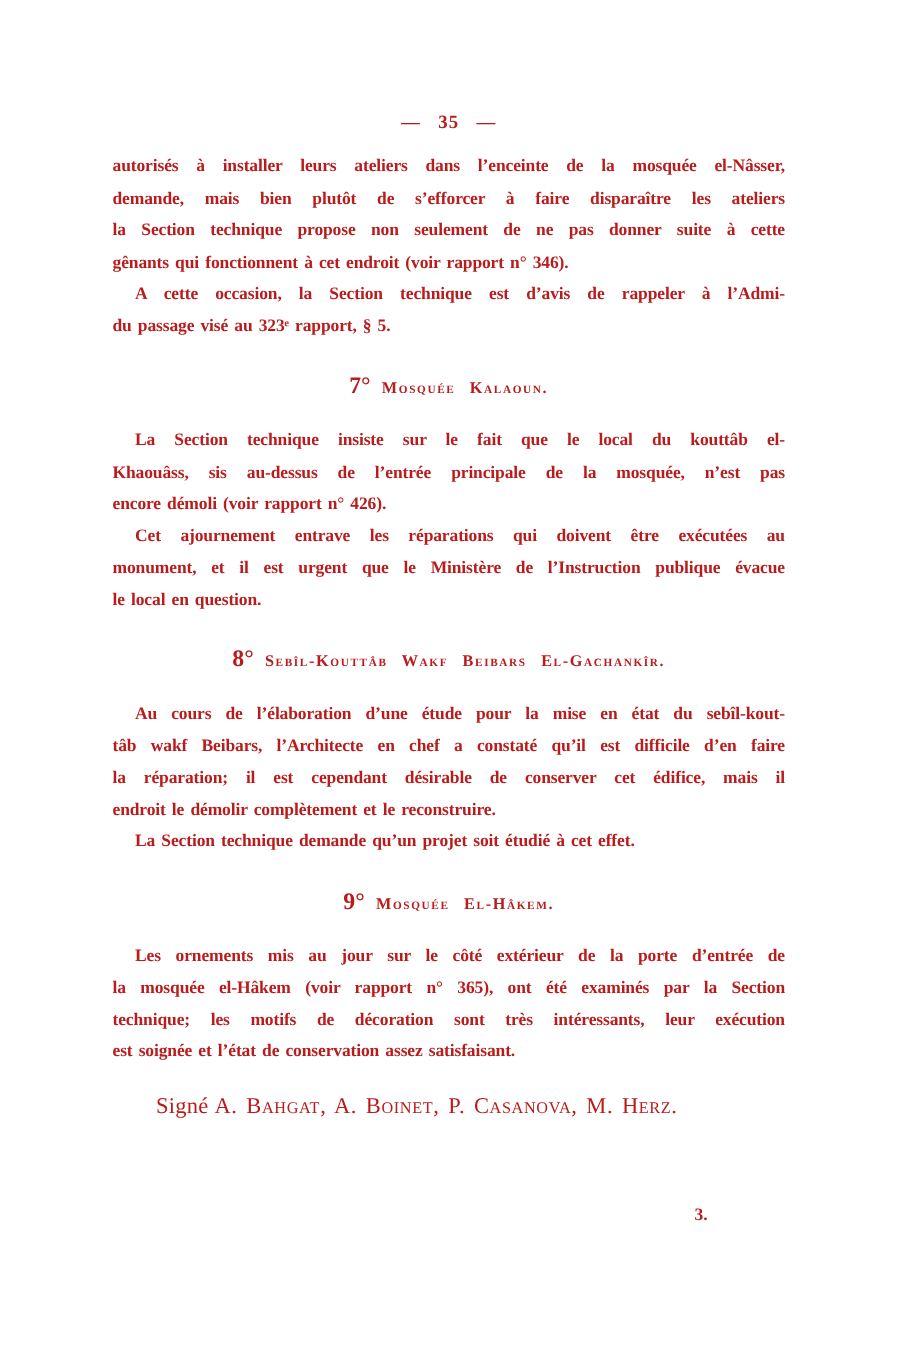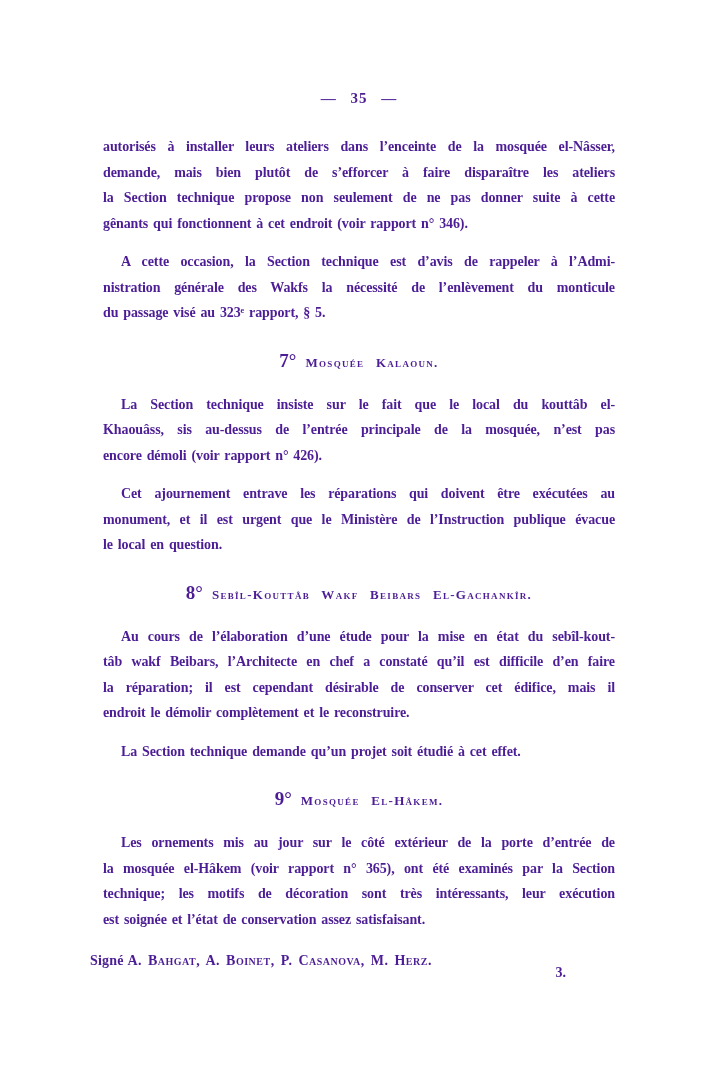--- a/index.html
+++ b/index.html
@@ -29,21 +29,21 @@
 
   .content {
     position: absolute;
     top: 121px;
     left: 90px;
     width: 538px;
     font-size: 14px;
     font-weight: bold;
   }
 
-  .para { margin: 13px; }
+  .para { margin: 0; }
 
   .line {
     line-height: 25.5px;
     text-align: justify;
     letter-spacing: -0.1px;
     word-spacing: 1.5px;
   }
   .line.just { text-align-last: justify; }
   .line.indent { padding-left: 18px; }
 
@@ -61,24 +61,24 @@
   .htitle {
     font-size: 13px;
     font-weight: bold;
     font-variant: small-caps;
     letter-spacing: 1.3px;
     word-spacing: 7px;
   }
 
   .signature {
     margin-top: 19px;
-    text-align: left;
+    text-align: center;
     padding-right: 51px;
-    font-size: 14px;
-    font-weight: bold;
+    font-size: 18px;
+    font-weight: normal;
     line-height: 20px;
     letter-spacing: 0.2px;
   }
   .sig-names {
     font-variant: small-caps;
     letter-spacing: 0.5px;
     word-spacing: 2px;
   }
 
   .footer-mark {
@@ -88,33 +88,32 @@
     width: 538px;
     padding-right: 62px;
     text-align: right;
     font-size: 14px;
     font-weight: bold;
   }
 </style>
 </head>
 <body>
 
-<div class="page" style="background: rgb(255, 255, 255); color: #4c1d95;">
+<div class="page" style="background: rgb(255, 255, 255); color: #b91c1c;">
   <div class="page-number">— 35 —</div>
 
   <div class="content" id="content">
       <div class="para">
         <div class="line just">autorisés à installer leurs ateliers dans l’enceinte de la mosquée el-Nâsser,</div>
         <div class="line just">demande, mais bien plutôt de s’efforcer à faire disparaître les ateliers</div>
         <div class="line just">la Section technique propose non seulement de ne pas donner suite à cette</div>
         <div class="line">gênants qui fonctionnent à cet endroit (voir rapport n° 346).</div>
       </div>
       <div class="para">
         <div class="line indent just">A cette occasion, la Section technique est d’avis de rappeler à l’Admi-</div>
-        <div class="line just">nistration générale des Wakfs la nécessité de l’enlèvement du monticule</div>
         <div class="line">du passage visé au 323ᵉ rapport, § 5.</div>
       </div>
       <div class="heading"><span class="hnum">7°</span><span class="htitle">Mosquée Kalaoun.</span></div>
       <div class="para">
         <div class="line indent just">La Section technique insiste sur le fait que le local du kouttâb el-</div>
         <div class="line just">Khaouâss, sis au-dessus de l’entrée principale de la mosquée, n’est pas</div>
         <div class="line">encore démoli (voir rapport n° 426).</div>
       </div>
       <div class="para">
         <div class="line indent just">Cet ajournement entrave les réparations qui doivent être exécutées au</div>

